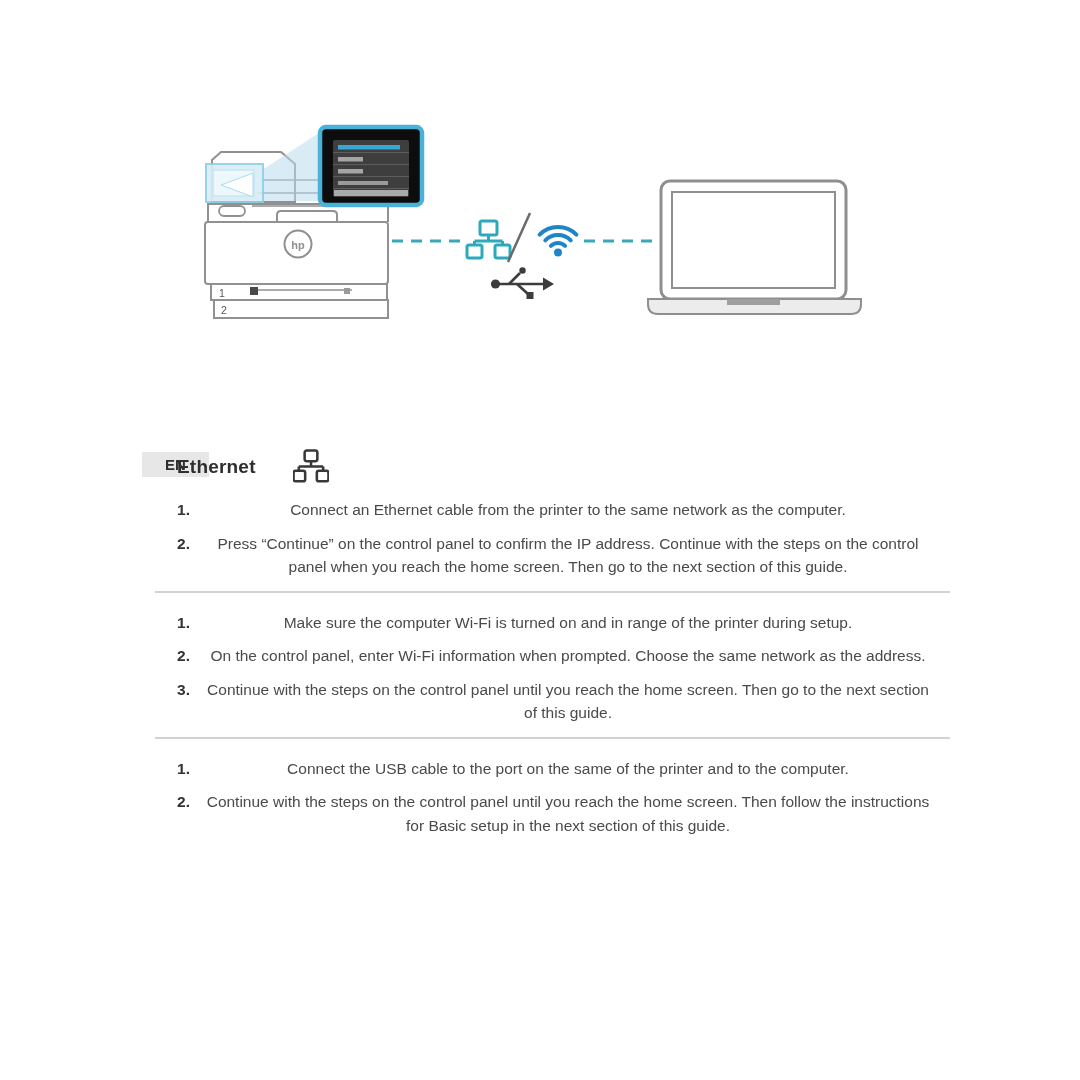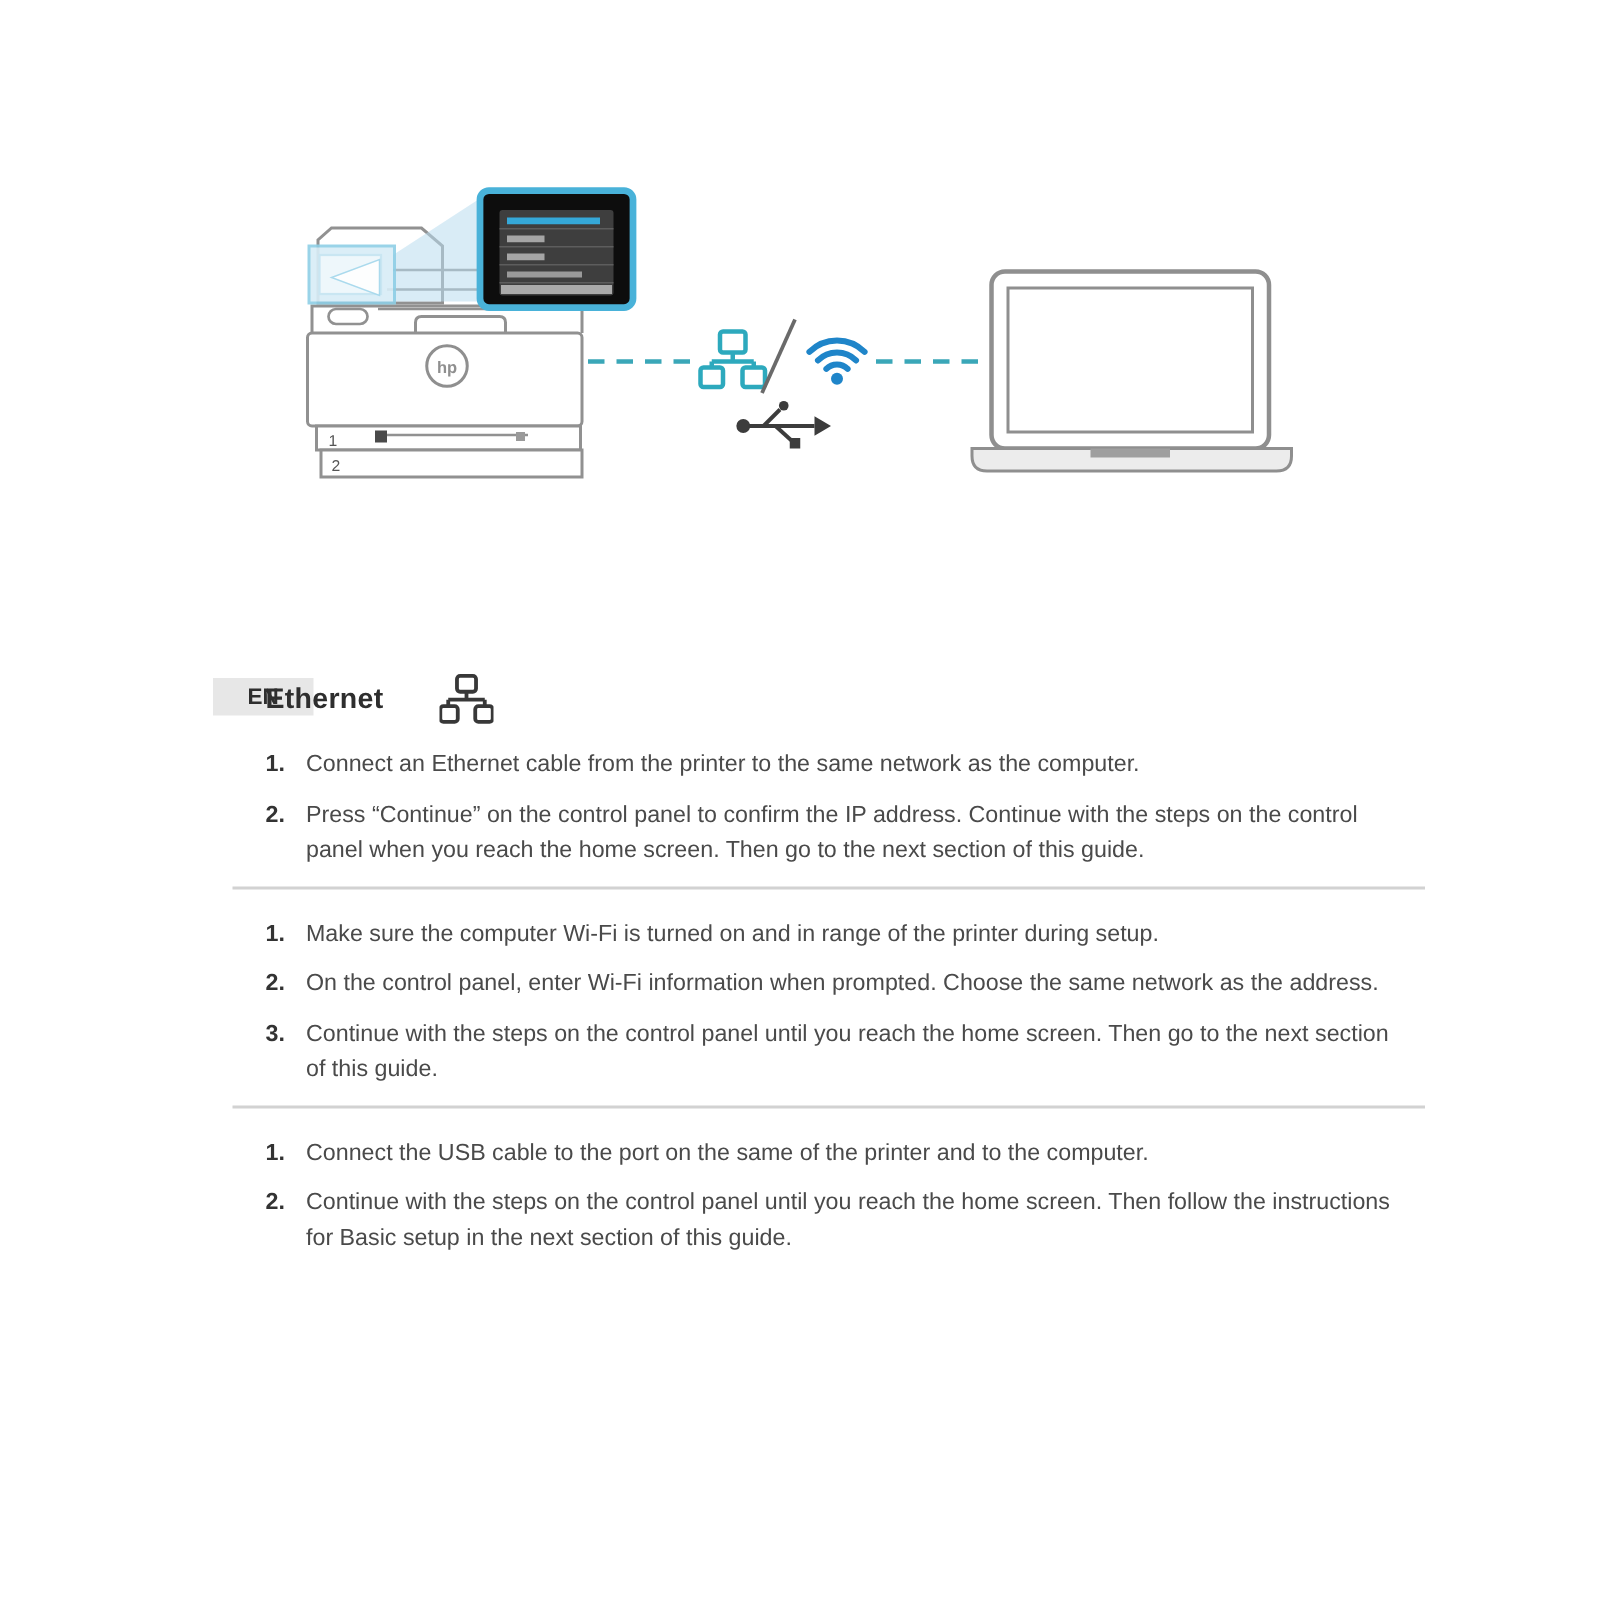--- a/index.html
+++ b/index.html
@@ -11,21 +11,21 @@
   .en-badge {
     position:absolute; left:142px; top:452px; background:#e7e7e7; color:#2e2e2e;
     font-weight:bold; font-size:15px; padding:4px 23px; line-height:17px;
   }
   .doc { position:absolute; left:177px; top:448px; width:755px; }
   .section-head { display:flex; align-items:center; height:38px; margin:0 0 12px 0; }
   .section-title {
     font-size:19px; font-weight:bold; color:#2e2e2e; width:116px; letter-spacing:0.2px;
   }
   .head-icon { flex:0 0 auto; }
-  ol.steps { list-style:none; counter-reset:step; margin:0; padding:0; }
+  ol.steps { list-style:none; counter-reset:step; margin:0; padding:0;text-align:center; }
   ol.steps li {
     counter-increment:step; position:relative; padding-left:27px; margin-bottom:10px;
     font-size:15.5px; line-height:23.5px; color:#4a4a4a;
   }
   ol.steps li::before {
     content:counter(step) "."; position:absolute; left:0; top:0;
     font-weight:bold; color:#333333;
   }
   hr.rule {
     border:none; border-top:2px solid #d2d2d2; width:795px;

